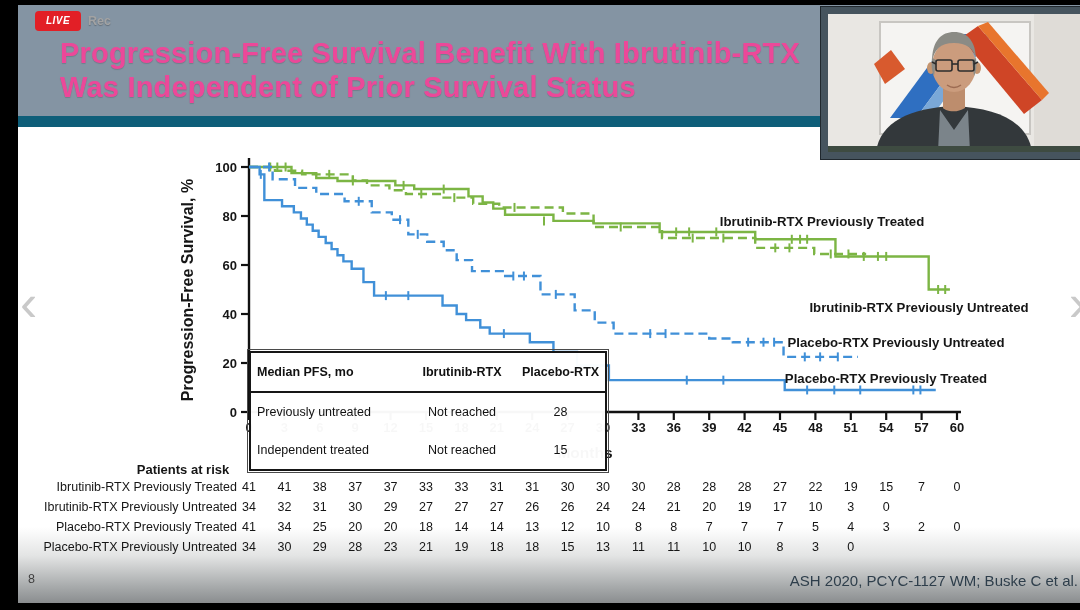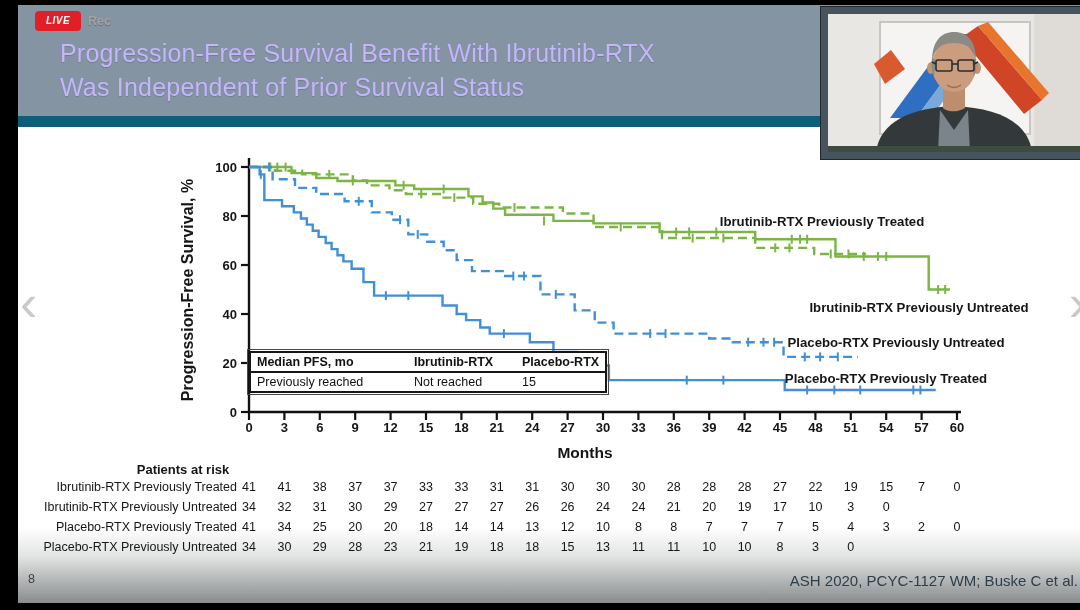--- a/index.html
+++ b/index.html
@@ -4,38 +4,38 @@
 <style>
   html,body{margin:0;padding:0;background:#000;}
   body{width:1080px;height:610px;overflow:hidden;font-family:"Liberation Sans",sans-serif;position:relative;}
   .stage{position:absolute;left:15px;top:0;width:1080px;height:610px;}
   
   .screen{position:absolute;left:3px;top:5px;width:1073px;height:598px;background:#fff;z-index:1;}
   .header-band{position:absolute;left:3px;top:5px;width:1073px;height:111px;background:#8494a3;z-index:2;}
   .teal-stripe{position:absolute;left:3px;top:116px;width:1073px;height:11px;background:#0e5e79;z-index:2;}
   .footer-band{position:absolute;left:3px;top:527px;width:1073px;height:76px;z-index:2;
      background:linear-gradient(180deg,#ffffff 0%,#e3e4e4 38%,#a8abac 78%,#8a8d8f 100%);}
-  .slide-title{position:absolute;left:45px;top:36px;z-index:4;color:#c4b5fd;font-size:25px;font-weight:normal;
+  .slide-title{position:absolute;left:45px;top:36px;z-index:4;color:#ec4899;font-size:29px;font-weight:bold;
      line-height:34px;letter-spacing:.2px;text-shadow:0 1px 1px rgba(0,0,0,.15);}
   .rec-wrap{position:absolute;left:20px;top:11px;z-index:4;display:flex;align-items:center;gap:7px;}
   .live-badge{width:46px;height:20px;background:#e21f26;border-radius:4px;color:#fff;font-size:10px;
      font-weight:bold;font-style:italic;text-align:center;line-height:20px;letter-spacing:.5px;}
   .rec-label{color:#a3a3a3;font-size:12.5px;font-weight:bold;text-shadow:0 1px 1px rgba(0,0,0,.25);}
   .chevron{position:absolute;z-index:7;color:#c9c9c9;font-size:52px;line-height:46px;font-weight:400;
      cursor:pointer;user-select:none;}
   .chevron.prev{left:5px;top:280px;}
   .chevron.next{right:9px;top:280px;}
   #km{position:absolute;left:0;top:0;width:1080px;height:610px;z-index:5;pointer-events:none;}
   #km text{font-family:"Liberation Sans",sans-serif;fill:#161616;}
   .median-box{position:absolute;left:234px;top:351px;z-index:6;background:rgba(255,255,255,.97);
      border:2px solid #161616;outline:1px solid #4a4a4a;outline-offset:1px;}
   .median-box table{border-collapse:collapse;font-size:12.5px;line-height:16px;color:#111;}
-  .median-box th,.median-box td{padding:1px 6px;font-weight:normal;white-space:nowrap;margin-left:12px;}
+  .median-box th,.median-box td{padding:11px 6px;font-weight:normal;white-space:nowrap;margin-left:12px;}
   .median-box th{font-weight:bold;border-bottom:2px solid #161616;text-align:left;}
-  .median-box th.ctr,.median-box td.ctr{}
+  .median-box th.ctr,.median-box td.ctr{text-align:center;}
   .median-box .c1{min-width:145px;}
   .median-box .c2{min-width:96px;}
   .median-box .c3{min-width:76px;}
   .webcam{position:absolute;left:806px;top:7px;width:253px;height:138px;z-index:8;
      border:7px solid #46545e;box-shadow:0 0 0 1px #20282e;background:#e9e7e3;}
   .webcam svg{display:block;}
   .page-number{position:absolute;left:13px;top:572px;z-index:4;font-size:12.5px;color:#3f3f3f;}
   .citation{position:absolute;right:17px;top:572px;z-index:4;font-size:15px;color:#2e3e4b;}
 </style>
 </head>
@@ -267,21 +267,26 @@
 
   <div class="median-box">
     <table>
       <tbody>
           <tr>
         <th class="c1">Median PFS, mo</th>
         <th class="c2 ctr">Ibrutinib-RTX</th>
         <th class="c3 ctr">Placebo-RTX</th>
       </tr>
       <tr>
-        <td>Previously reached</td>
+        <td>Previously untreated</td>
+        <td class="ctr">Not reached</td>
+        <td class="ctr">28</td>
+      </tr>
+      <tr>
+        <td>Independent treated</td>
         <td class="ctr">Not reached</td>
         <td class="ctr">15</td>
       </tr>
     </tbody>
       </table>
   </div>
 
   <div class="chevron prev">‹</div>
   <div class="chevron next">›</div>
 

